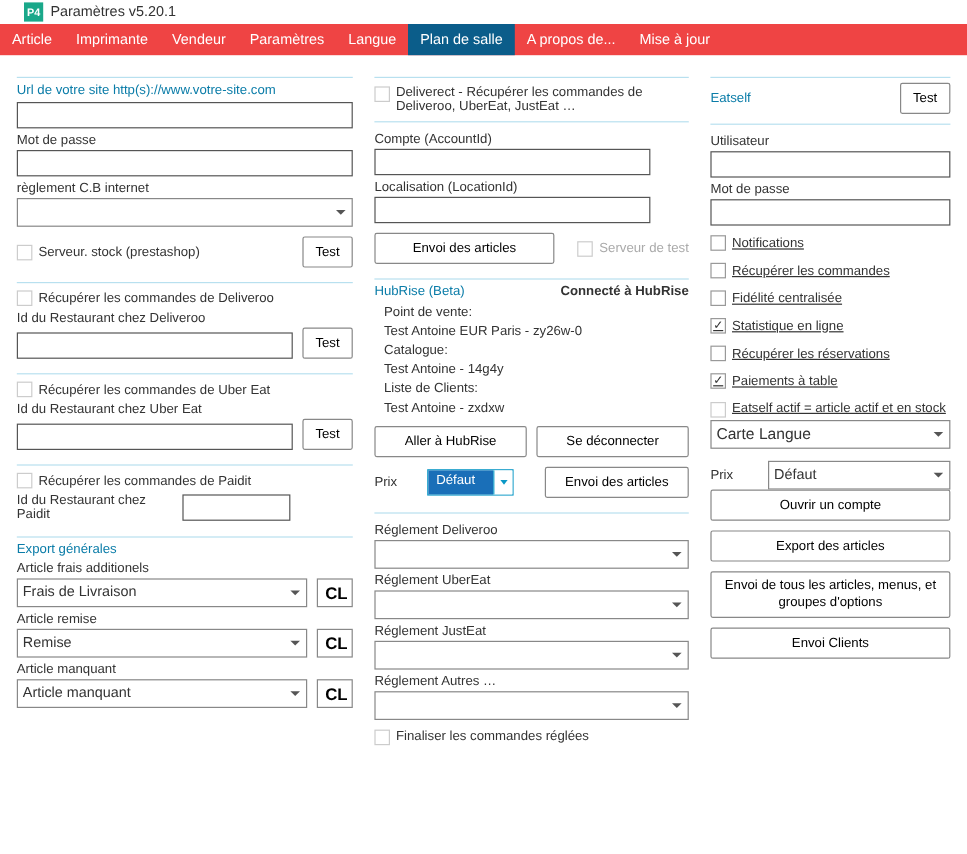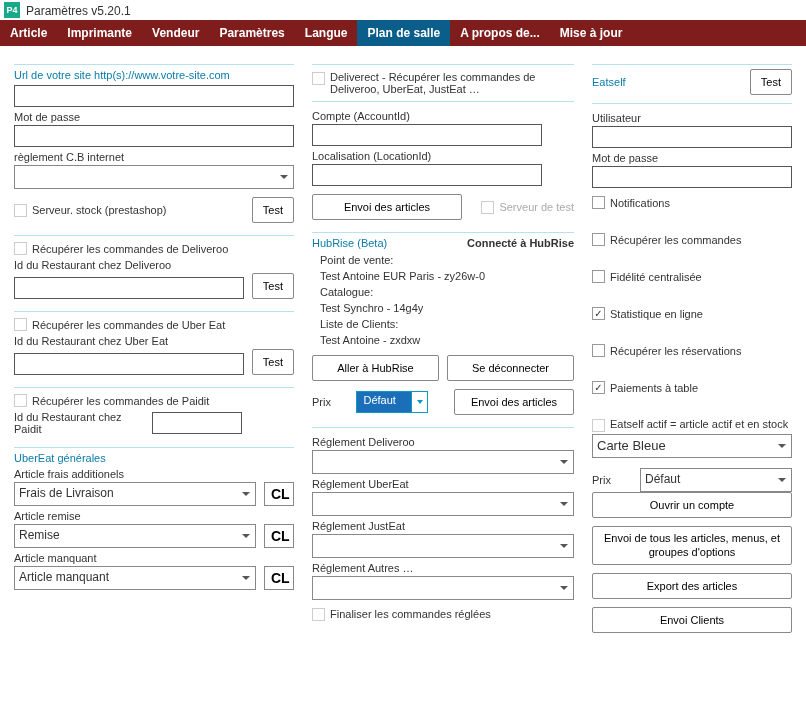--- a/index.html
+++ b/index.html
@@ -1,20 +1,20 @@
 <!DOCTYPE html>
 <html><head>
 <meta charset="utf-8">
 <style>
 * { box-sizing: border-box; margin: 0; padding: 0; font-family: "Segoe UI", Arial, sans-serif; }
 body { background: #fff; font-size: 11px; color: #333; }
-.titlebar { background: #fff; padding: 2px 4px; display: flex; align-items: flex-end; gap: 6px; }
+.titlebar { background: #fff; padding: 2px 20px; display: flex; align-items: flex-start; gap: 6px; }
 .titlebar .icon { width: 16px; height: 16px; background: #1aa88a; display: inline-flex; align-items: center; justify-content: center; color: #fff; font-size: 9px; font-weight: bold; }
 .titlebar .title { font-size: 12px; color: #333; }
-.menubar { background: #7f1d1d; display: flex; align-items: flex-start; font-size: 12px; color: #fff; font-weight: bold; }
+.menubar { background: #ef4444; display: flex; align-items: flex-start; font-size: 12px; color: #fff; }
 .menubar .item { padding: 6px 10px; cursor: pointer; }
 .menubar .item.active { background: #0b5d8a; }
 .content { display: flex; gap: 18px; padding: 18px 14px; }
 .col { display: flex; flex-direction: column; gap: 12px; }
 .col1 { width: 280px; }
 .col2 { width: 262px; }
 .col3 { flex: 1; }
 .section { border-top: 1px solid #b8e0ef; padding-top: 4px; }
 .section-header { color: #0a7ca8; font-size: 11px; margin-bottom: 4px; }
 .section-header-row { display: flex; justify-content: space-between; align-items: baseline; color: #0a7ca8; font-size: 11px; margin-bottom: 4px; }
@@ -38,21 +38,21 @@
 .btn-cl { border: 1px solid #888; background: #fff; padding: 2px 6px; font-size: 14px; font-weight: bold; height: 24px; width: 30px; }
 .info-block { font-size: 11px; color: #333; padding-left: 8px; line-height: 1.45; }
 .btn-row { display: flex; gap: 8px; margin-top: 6px; }
 .btn-row .btn { flex: 1; text-align: center; }
 .combo-highlight { border: 1px solid #0a98c6; display: inline-flex; align-items: stretch; height: 22px; }
 .combo-highlight .val { background: #1a6fb8; color: #fff; padding: 2px 6px; font-size: 11px; width: 54px; }
 .combo-highlight .arrow { width: 16px; border-left: 1px solid #0a98c6; display: flex; align-items: center; justify-content: center; background: #fff; }
 .combo-highlight .arrow::after { content: ""; border-left: 3px solid transparent; border-right: 3px solid transparent; border-top: 4px solid #0a98c6; }
 .row-between { display: flex; align-items: center; justify-content: space-between; gap: 8px; }
 .muted { color: #aaa; }
-.gap-6 { gap: 20px; }
+.gap-6 { gap: 6px; text-decoration: underline; }
 .mt-4 { margin-top: 4px; }
 .mt-6 { margin-top: 6px; }
 .mt-8 { margin-top: 8px; }
 .eatself-header { display: flex; justify-content: space-between; align-items: center; margin-bottom: 8px; }
 .prix-row { display:flex; align-items:center; gap:10px; margin-top:10px;}
 .prix-row .label { margin:0; width:38px;}
 </style>
 </head>
 <body>
 
@@ -122,21 +122,21 @@
         <span class="checkbox dim"></span>
         <span>Récupérer les commandes de Paidit</span>
       </div>
       <div class="field-row mt-4" style="align-items:center">
         <span class="" style="width:130px">Id du Restaurant chez Paidit</span>
         <input type="text" style="width: 90px;">
       </div>
     </div>
 
     <div class="section">
-      <div class="section-header">UberEat générales</div>
+      <div class="section-header">Export générales</div>
       <span class="label">Article frais additionels</span>
       <div class="combo-row">
         <div class="combo">
             <div class="combo-box">Frais de Livraison</div>
           </div>
         <button class="btn-cl">CL</button>
       </div>
       <span class="label">Article remise</span>
       <div class="combo-row">
         <div class="combo">
@@ -177,21 +177,21 @@
 
     <div class="section">
       <div class="section-header-row">
         <span>HubRise (Beta)</span>
         <span class="section-header-bold">Connecté à HubRise</span>
       </div>
       <div class="info-block">
         <div>Point de vente:</div>
         <div>Test Antoine EUR Paris - zy26w-0</div>
         <div>Catalogue:</div>
-        <div>Test Synchro - 14g4y</div>
+        <div>Test Antoine - 14g4y</div>
         <div>Liste de Clients:</div>
         <div>Test Antoine - zxdxw</div>
       </div>
       <div class="btn-row">
         <button class="btn">Aller à HubRise</button>
         <button class="btn">Se déconnecter</button>
       </div>
       <div class="row-between mt-8">
         <span>Prix</span>
         <div class="combo-highlight">
@@ -262,30 +262,30 @@
         <div class="checkbox-row">
             <span class="checkbox checked"></span>
             <span>Paiements à table</span>
           </div>
         <div class="checkbox-row" style="align-items:flex-start">
             <span class="checkbox dim" style="margin-top:1px"></span>
             <span>Eatself actif = article actif et en stock</span>
           </div>
       </div>
       <div class="combo">
-          <div class="combo-box" style="font-size:13px">Carte Bleue</div>
+          <div class="combo-box" style="font-size:13px">Carte Langue</div>
         </div>
       <div class="prix-row">
         <span class="label">Prix</span>
         <div class="combo" style="flex:1">
             <div class="combo-box">Défaut</div>
           </div>
       </div>
       <div style="display:flex;flex-direction:column;gap:8px;margin-top:0">
         <button class="btn btn-wide">Ouvrir un compte</button>
+        <button class="btn btn-wide">Export des articles</button>
         <button class="btn btn-wide tall">Envoi de tous les articles, menus, et groupes d'options</button>
-        <button class="btn btn-wide">Export des articles</button>
         <button class="btn btn-wide">Envoi Clients</button>
       </div>
     </div>
   </div>
 
 </div>
 
 </body></html>

